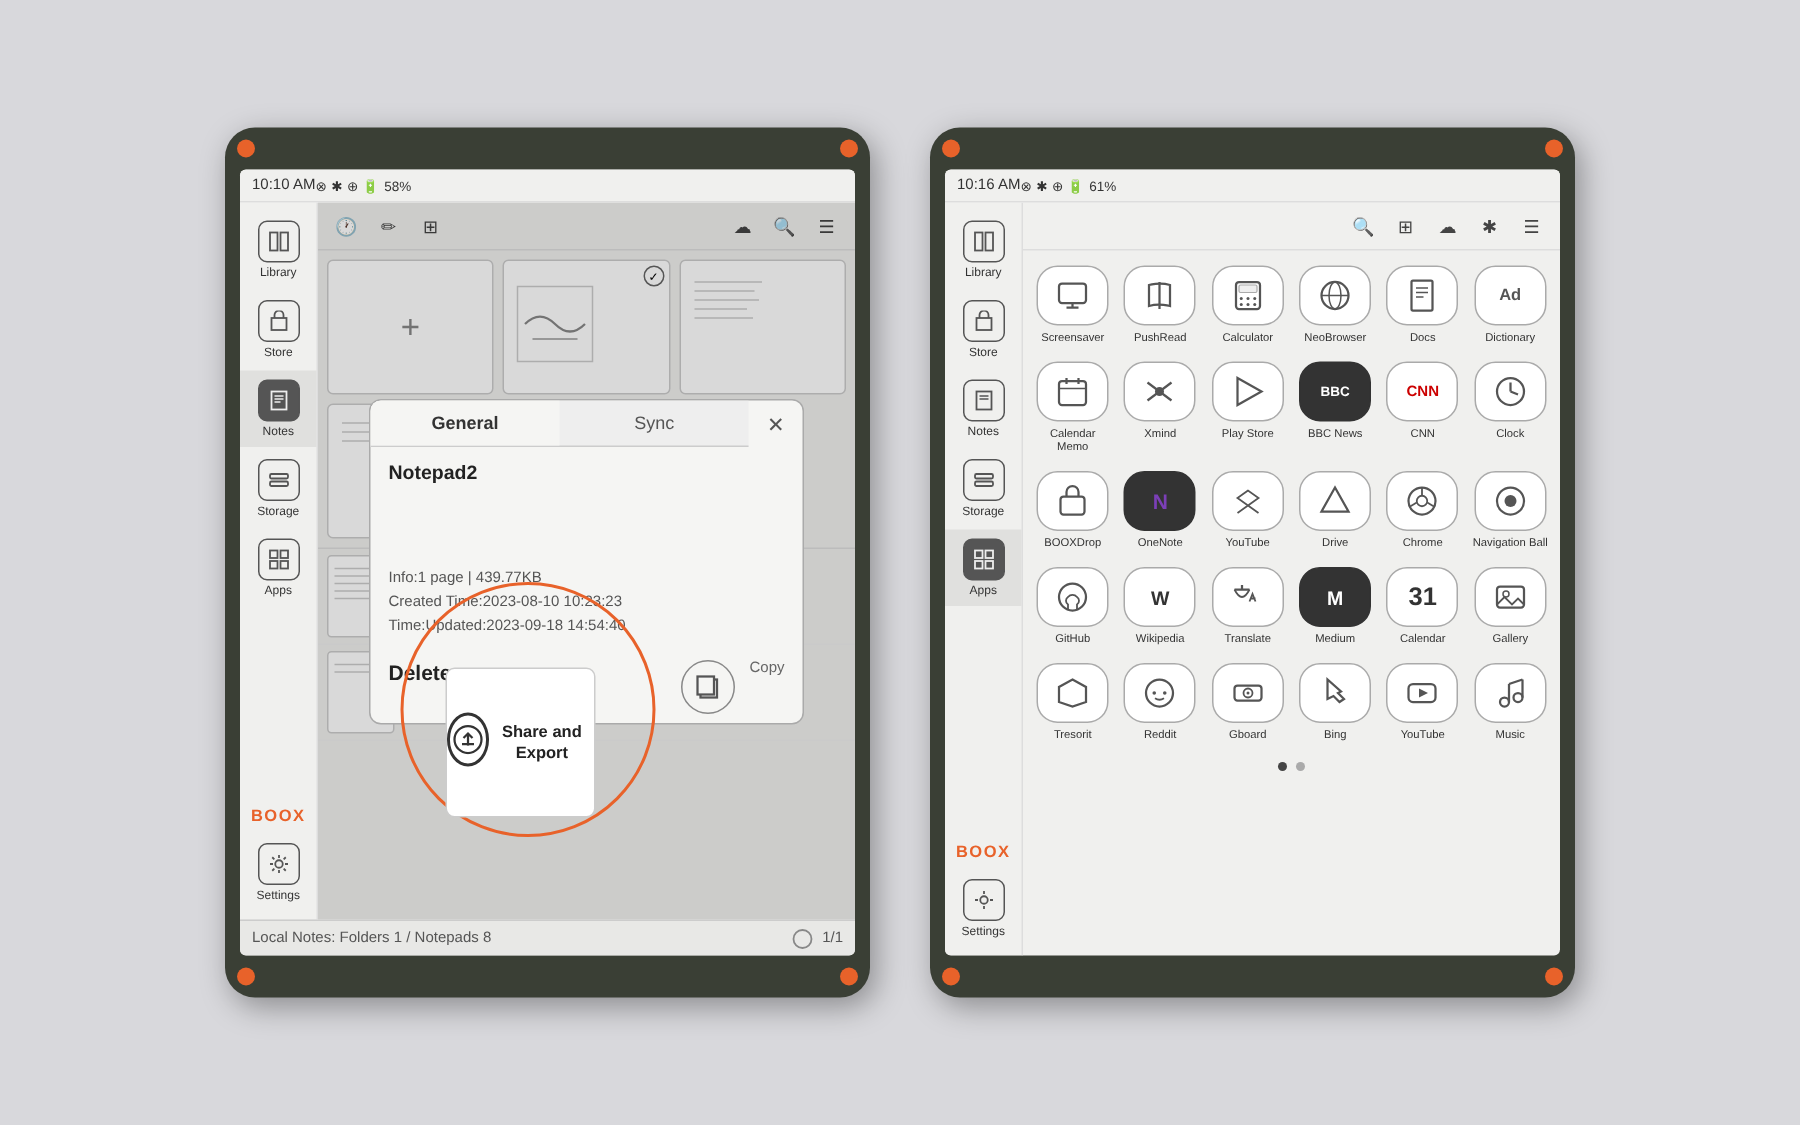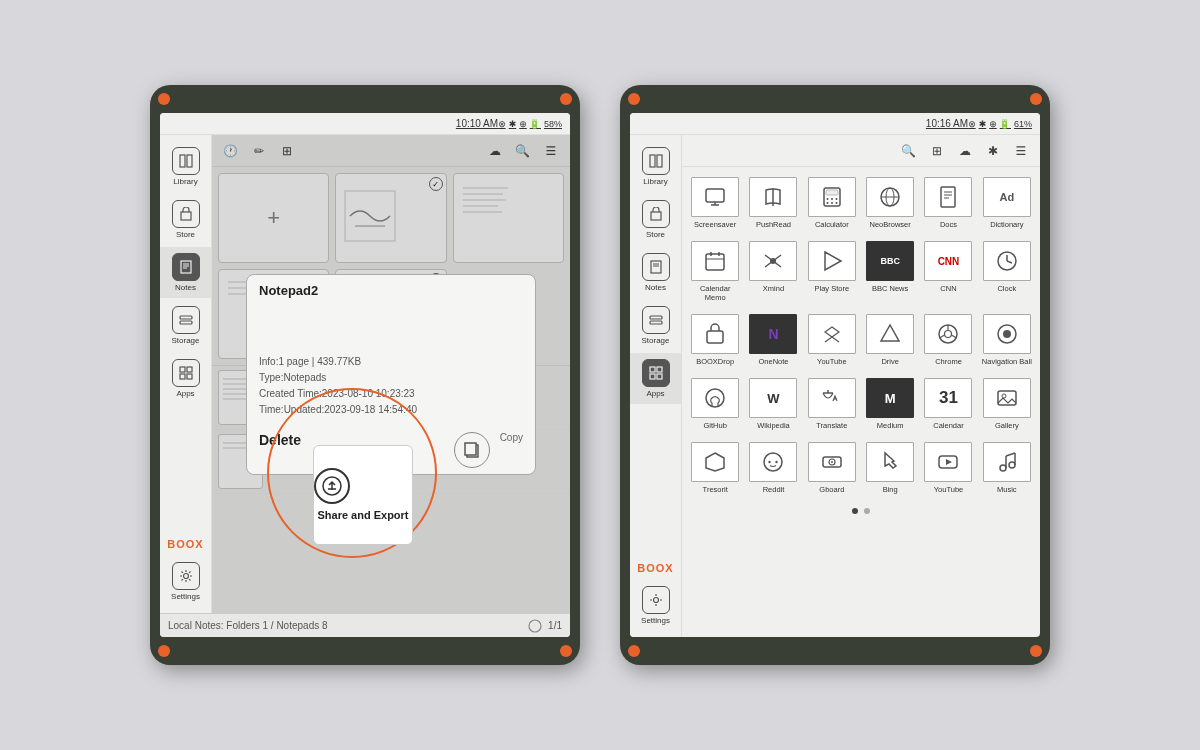--- a/index.html
+++ b/index.html
@@ -51,27 +51,26 @@
       display: flex;
       flex-direction: column;
     }
 
     
     .status-bar {
       height: 22px;
       background: #f0f0ee;
       display: flex;
       align-items: center;
-      justify-content: flex-end;
+      justify-content: flex-start;
       padding: 0 8px;
       font-size: 10px;
       color: #333;
       border-bottom: 1px solid #ddd;
       flex-shrink: 0;
-      text-decoration: underline;
     }
     .status-icons {
       display: flex;
       align-items: center;
       gap: 3px;
       font-size: 9px;
     }
 
     
     .main-area {
@@ -299,24 +298,24 @@
     .share-export-box {
       position: absolute;
       bottom: 68px;
       left: 85px;
       width: 100px;
       height: 100px;
       background: white;
       border: 1.5px solid #ccc;
       border-radius: 6px;
       display: flex;
-      flex-direction: column;
+      flex-direction: row;
+      align-items: center;
       justify-content: center;
       z-index: 25;
-      margin-left: 16px;
     }
     .share-export-icon {
       width: 36px;
       height: 36px;
       border: 2px solid #333;
       border-radius: 50%;
       display: flex;
       align-items: center;
       justify-content: center;
       font-size: 18px;
@@ -341,21 +340,21 @@
       display: flex;
       flex-direction: column;
       align-items: center;
       padding: 4px 2px;
       cursor: pointer;
     }
     .app-icon {
       width: 48px;
       height: 40px;
       border: 1.5px solid #aaa;
-      border-radius: 1px;
+      border-radius: 14px;
       display: flex;
       align-items: center;
       justify-content: center;
       font-size: 18px;
       margin-bottom: 3px;
       background: #fff;
       color: #333;
       overflow: hidden;
     }
     .app-icon.dark-bg {
@@ -587,24 +586,30 @@
             </div>
             <div class="notepad-list-info">
               <div class="notepad-list-name">Notepad2</div>
               <div class="notepad-list-date">2023-09-18 14:54:40</div>
             </div>
           </div>
         </div>
 
         <div class="modal-overlay">
           <div class="modal">
+            <div class="modal-header">
+              <div class="modal-tabs" style="flex:1;">
+                <div class="modal-tab active">General</div>
+                <div class="modal-tab">Sync</div>
+              </div>
+              <div class="modal-close">✕</div>
+            </div>
             <div class="modal-title">Notepad2</div>
             <div class="modal-info">
               <div>Info:1 page | 439.77KB</div>
-              <div>Type:Notepads</div>
               <div>Created Time:2023-08-10 10:23:23</div>
               <div>Time:Updated:2023-09-18 14:54:40</div>
             </div>
             <div class="modal-actions">
               <div style="flex:1;font-size:14px;font-weight:bold;color:#222;">Delete</div>
               <div class="modal-btn">
                 <svg width="18" height="18" viewBox="0 0 18 18">
                     <rect x="4" y="4" width="11" height="12" fill="none" stroke="#555" stroke-width="1.5"></rect>
                     <rect x="2" y="2" width="11" height="12" fill="#f5f5f3" stroke="#555" stroke-width="1.5"></rect>
                   </svg>

